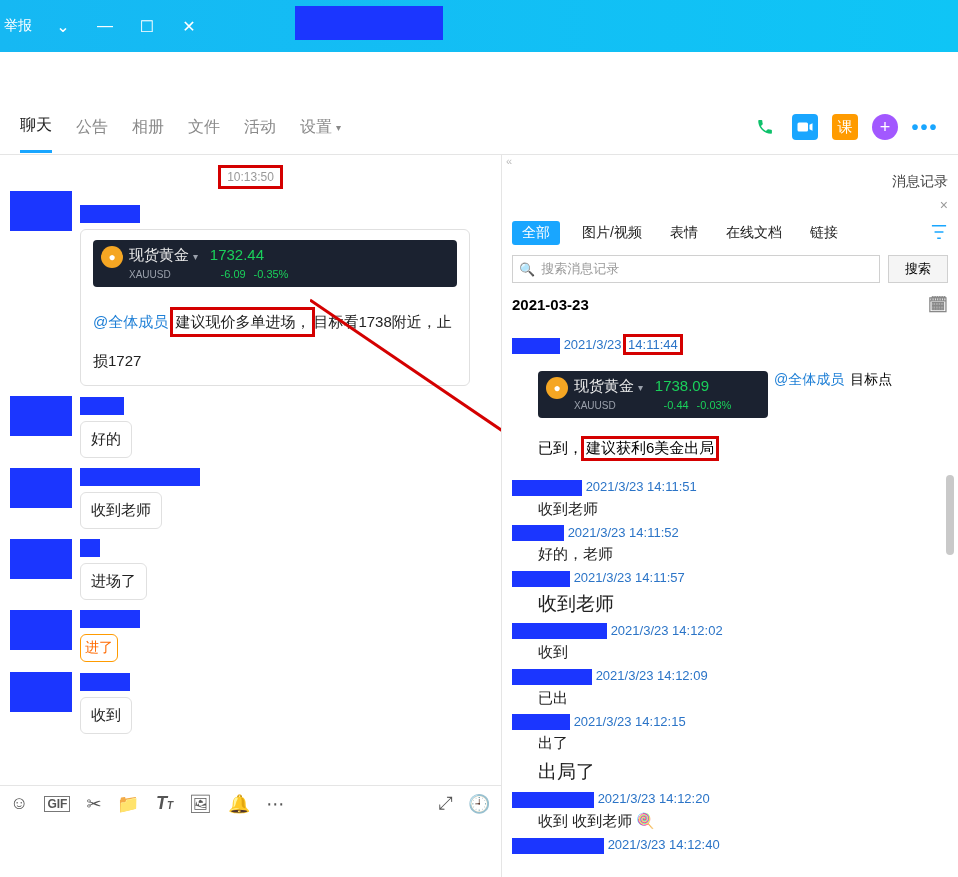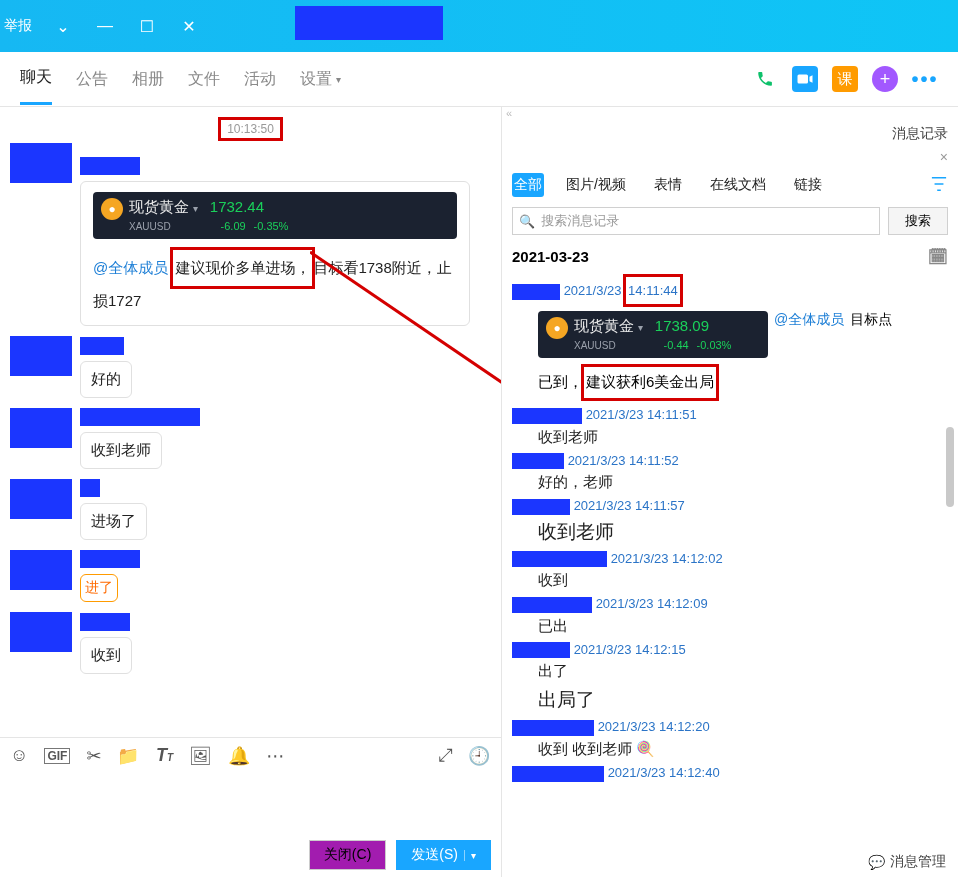--- a/index.html
+++ b/index.html
@@ -6,21 +6,21 @@
   body { width: 958px; height: 877px; background: #fff; position: relative; overflow: hidden; font-size: 14px; }
 
   
   .titlebar { height: 52px; background: linear-gradient(90deg, #16b8f3, #0fc5f6); display: flex; align-items: center; justify-content: space-between; padding: 0 0 0 0; position: relative; }
   .titlebar .redact-title { position: absolute; left: 295px; top: 6px; width: 148px; height: 34px; background: #1b36ff; }
   .titlebar .right { display: flex; align-items: center; gap: 0; }
   .winbtn { width: 42px; height: 52px; display: flex; align-items: center; justify-content: center; color: #fff; font-size: 16px; cursor: pointer; }
   .report { color: #fff; font-size: 14px; padding: 0 10px 0 4px; }
 
   
-  .tabs { height: 55px; display: flex; align-items: center; padding: 11px 20px; gap: 24px; border-bottom: 1px solid #e5e5e5; }
+  .tabs { height: 55px; display: flex; align-items: center; padding: 11px 20px; gap: 24px; border-bottom: 1px solid #e5e5e5; margin-top: 48px; }
   .tab { color: #8a8a8a; font-size: 16px; padding: 14px 0; cursor: pointer; display: flex; align-items: center; gap: 4px; }
   .tab.active { color: #222; border-bottom: 3px solid #19a6ff; font-weight: 500; }
   .tabs .spacer { flex: 1; }
   .tabicon { width: 26px; height: 26px; display: flex; align-items: center; justify-content: center; border-radius: 4px; cursor: pointer; font-size: 20px; }
   .tabicon.green { color: #0ec16b; }
   .tabicon.blue { background: #19a6ff; color: #fff; font-size: 14px; width: 26px; }
   .tabicon.orange { background: #ff9b00; color: #fff; font-size: 15px; width: 26px; }
   .tabicon.plus { background: #a258ff; color: #fff; border-radius: 50%; font-size: 18px; }
   .tabicon.more { color: #19a6ff; letter-spacing: 2px; font-size: 20px; font-weight: bold; }
   .tabicons { display:flex; gap:14px; align-items:center; }
@@ -43,42 +43,42 @@
 
   .quote-card { background: #1b2230; border-radius: 4px; padding: 6px 8px; color: #fff; display: flex; align-items: flex-start; gap: 6px; min-width:240px; }
   .quote-card .coin { width: 22px; height: 22px; border-radius: 50%; background: #f5a623; display: flex; align-items: center; justify-content: center; font-size: 12px; color: #fff; }
   .quote-card .qname { font-size: 15px; color: #eaeaea; }
   .quote-card .qsym { font-size: 10px; color: #9aa0ab; }
   .quote-card .qprice { font-size: 15px; color: #1ad05a; margin-left: 8px; }
   .quote-card .qchg { font-size: 11px; color: #1ad05a; margin-left: 4px; }
 
   .mention { color: #1e7fd6; }
   .longtext { font-size: 15px; line-height: 1.6; color:#222; }
-  .hl-red { border: 3px solid #d40000; padding: 6px 2px; display:inline-block; margin:0 -2px; }
+  .hl-red { border: 3px solid #d40000; padding: 0 2px; display:inline-block; margin:12px -2px; }
 
   
   .arrow-svg { position:absolute; left:310px; top:135px; pointer-events:none; z-index:10; }
 
   
   .compose-toolbar { height: 36px; border-top: 1px solid #e5e5e5; display: flex; align-items: center; padding: 0 10px; gap: 16px; color: #555; font-size: 18px; }
   .compose-toolbar .sp { flex:1; }
   .compose-body { height: 60px; border-top: 1px solid transparent; }
   .compose-buttons { height: 44px; display: flex; justify-content: flex-end; align-items: center; padding: 0 10px; gap: 10px; }
   .btn { border: 1px solid #ccc; background: #a21caf; padding: 5px 14px; font-size: 14px; cursor: pointer; }
   .btn.primary { background: #19a6ff; color: #fff; border-color: #19a6ff; }
   .btn.split { display:flex; align-items:center; gap:6px; }
   .btn.split .car { border-left:1px solid rgba(255,255,255,.5); padding-left:6px; font-size:10px; }
 
   
   .record { flex: 1; display: flex; flex-direction: column; position: relative; }
   .rec-header { display: flex; align-items: flex-end; padding: 6px 10px 2px 10px; gap: 6px; color:#444;flex-direction:column; }
   .rec-header .close { color:#999; cursor:pointer; }
   .rec-tabs { display: flex; align-items: center; gap: 16px; padding: 6px 10px; }
   .rec-tab { color:#222; font-size: 14px; cursor:pointer; padding: 3px 6px; }
-  .rec-tab.active { background:#19a6ff; color:#fff; border-radius:3px; padding:3px 2px; }
+  .rec-tab.active { background:#19a6ff; color:#fff; border-radius:3px; padding:3px 10px; }
   .rec-tabs .flt { margin-left:auto; color:#19a6ff; cursor:pointer; }
   .rec-search { display:flex; gap:8px; padding: 4px 10px 8px; }
   .rec-search .inp { flex:1; border:1px solid #d0d0d0; height:28px; display:flex; align-items:center; padding:0 6px; color:#999; font-size:13px; gap:6px; }
   .rec-search .sbtn { border:1px solid #d0d0d0; background:#f5f5f5; padding:0 16px; height:28px; font-size:13px; cursor:pointer; }
   .rec-datehdr { display:flex; align-items:center; padding: 4px 10px; font-weight:bold; font-size:15px; }
   .rec-datehdr .cal { margin-left:auto; color:#888; cursor:pointer; font-size:16px; }
 
   .rec-scroll { flex:1; overflow:hidden; padding:0 6px 0 10px; position:relative; }
   .rec-scrollbar { position:absolute; right:2px; top:110px; width:10px; height:560px; }
   .rec-scrollbar .thumb { width:8px; height:80px; background:#c9c9c9; border-radius:4px; margin-top:210px; }

